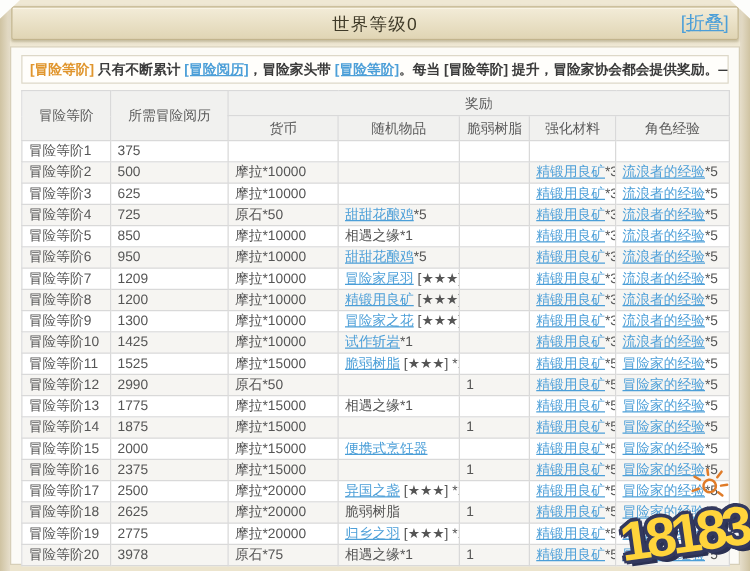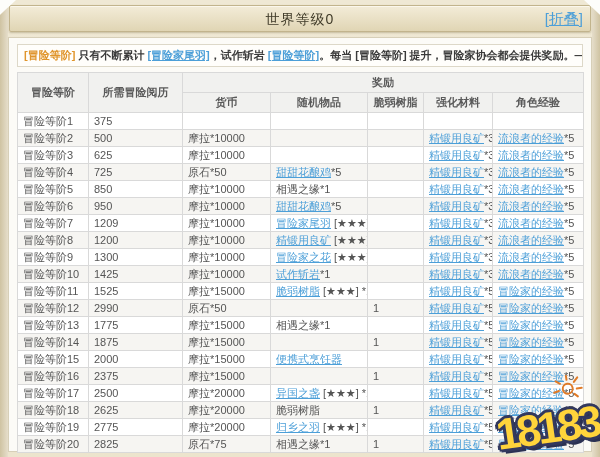--- a/index.html
+++ b/index.html
@@ -43,21 +43,21 @@
     margin-bottom:5px; white-space:nowrap; overflow:hidden;
   }
   .intro a, table a { color:#4c9fd8; text-decoration:underline; cursor:pointer; }
   .intro .orange { color:#e0952c; }
   table.rewards {
     border-collapse:collapse; table-layout:fixed; width:566px;
     font-size:11px; color:#555; background:#fff;
   }
   table.rewards th, table.rewards td { border:1px solid #d9d9d9; overflow:hidden; white-space:nowrap; }
   table.rewards th {
-    background:#f1f1ef; color:#5a5a5a; font-weight:bold;
+    background:#f1f1ef; color:#5a5a5a; font-weight:normal;
     text-align:center; padding:2px 2px; height:15px;
   }
   table.rewards td { padding:2px 5px; height:12px; line-height:12px; text-align:left; }
   table.rewards tbody tr:nth-child(even) { background:#f6f5f2; }
   .watermark {
     position:absolute; right:2px; bottom:4px; z-index:9;
     transform:rotate(-8deg); pointer-events:none;
   }
   .watermark-text {
     font-size:44px; font-weight:bold; letter-spacing:-4px; color:#ffd43b;
@@ -73,21 +73,21 @@
 
 <div class="page">
 
   <div class="title-bar">
     <span class="title-text">世界等级0</span>
     <a class="collapse-link">[折叠]</a>
   </div>
 
   <div class="content">
 
-    <div class="intro"><span class="orange">[冒险等阶]</span><span> 只有不断累计 </span><a>[冒险家尾羽]</a><span>，试作斩岩 </span><a>[冒险等阶]</a><span>。每当 [冒险等阶] 提升，冒险家协会都会提供奖励。——&lt;冒险家协会接待员&gt;凯瑟琳</span></div>
+    <div class="intro"><span class="orange">[冒险等阶]</span><span> 只有不断累计 </span><a>[冒险阅历]</a><span>，冒险家头带 </span><a>[冒险等阶]</a><span>。每当 [冒险等阶] 提升，冒险家协会都会提供奖励。——&lt;冒险家协会接待员&gt;凯瑟琳</span></div>
 
     <table class="rewards">
       <colgroup>
           <col style="width: 71px;">
           <col style="width: 94px;">
           <col style="width: 88px;">
           <col style="width: 97px;">
           <col style="width: 56px;">
           <col style="width: 69px;">
           <col style="width: 91px;">
@@ -273,21 +273,21 @@
             <td><span>冒险等阶19</span></td>
             <td><span>2775</span></td>
             <td><span>摩拉*20000</span></td>
             <td><a>归乡之羽</a><span> [★★★] *1</span></td>
             <td></td>
             <td><a>精锻用良矿</a><span>*5</span></td>
             <td><a>冒险家的经验</a><span>*5</span></td>
           </tr>
           <tr>
             <td><span>冒险等阶20</span></td>
-            <td><span>2825</span></td>
+            <td><span>3978</span></td>
             <td><span>原石*75</span></td>
             <td><span>相遇之缘*1</span></td>
             <td><span>1</span></td>
             <td><a>精锻用良矿</a><span>*5</span></td>
             <td><a>冒险家的经验</a><span>*5</span></td>
           </tr>
         </tbody>
     </table>
   </div>
 

